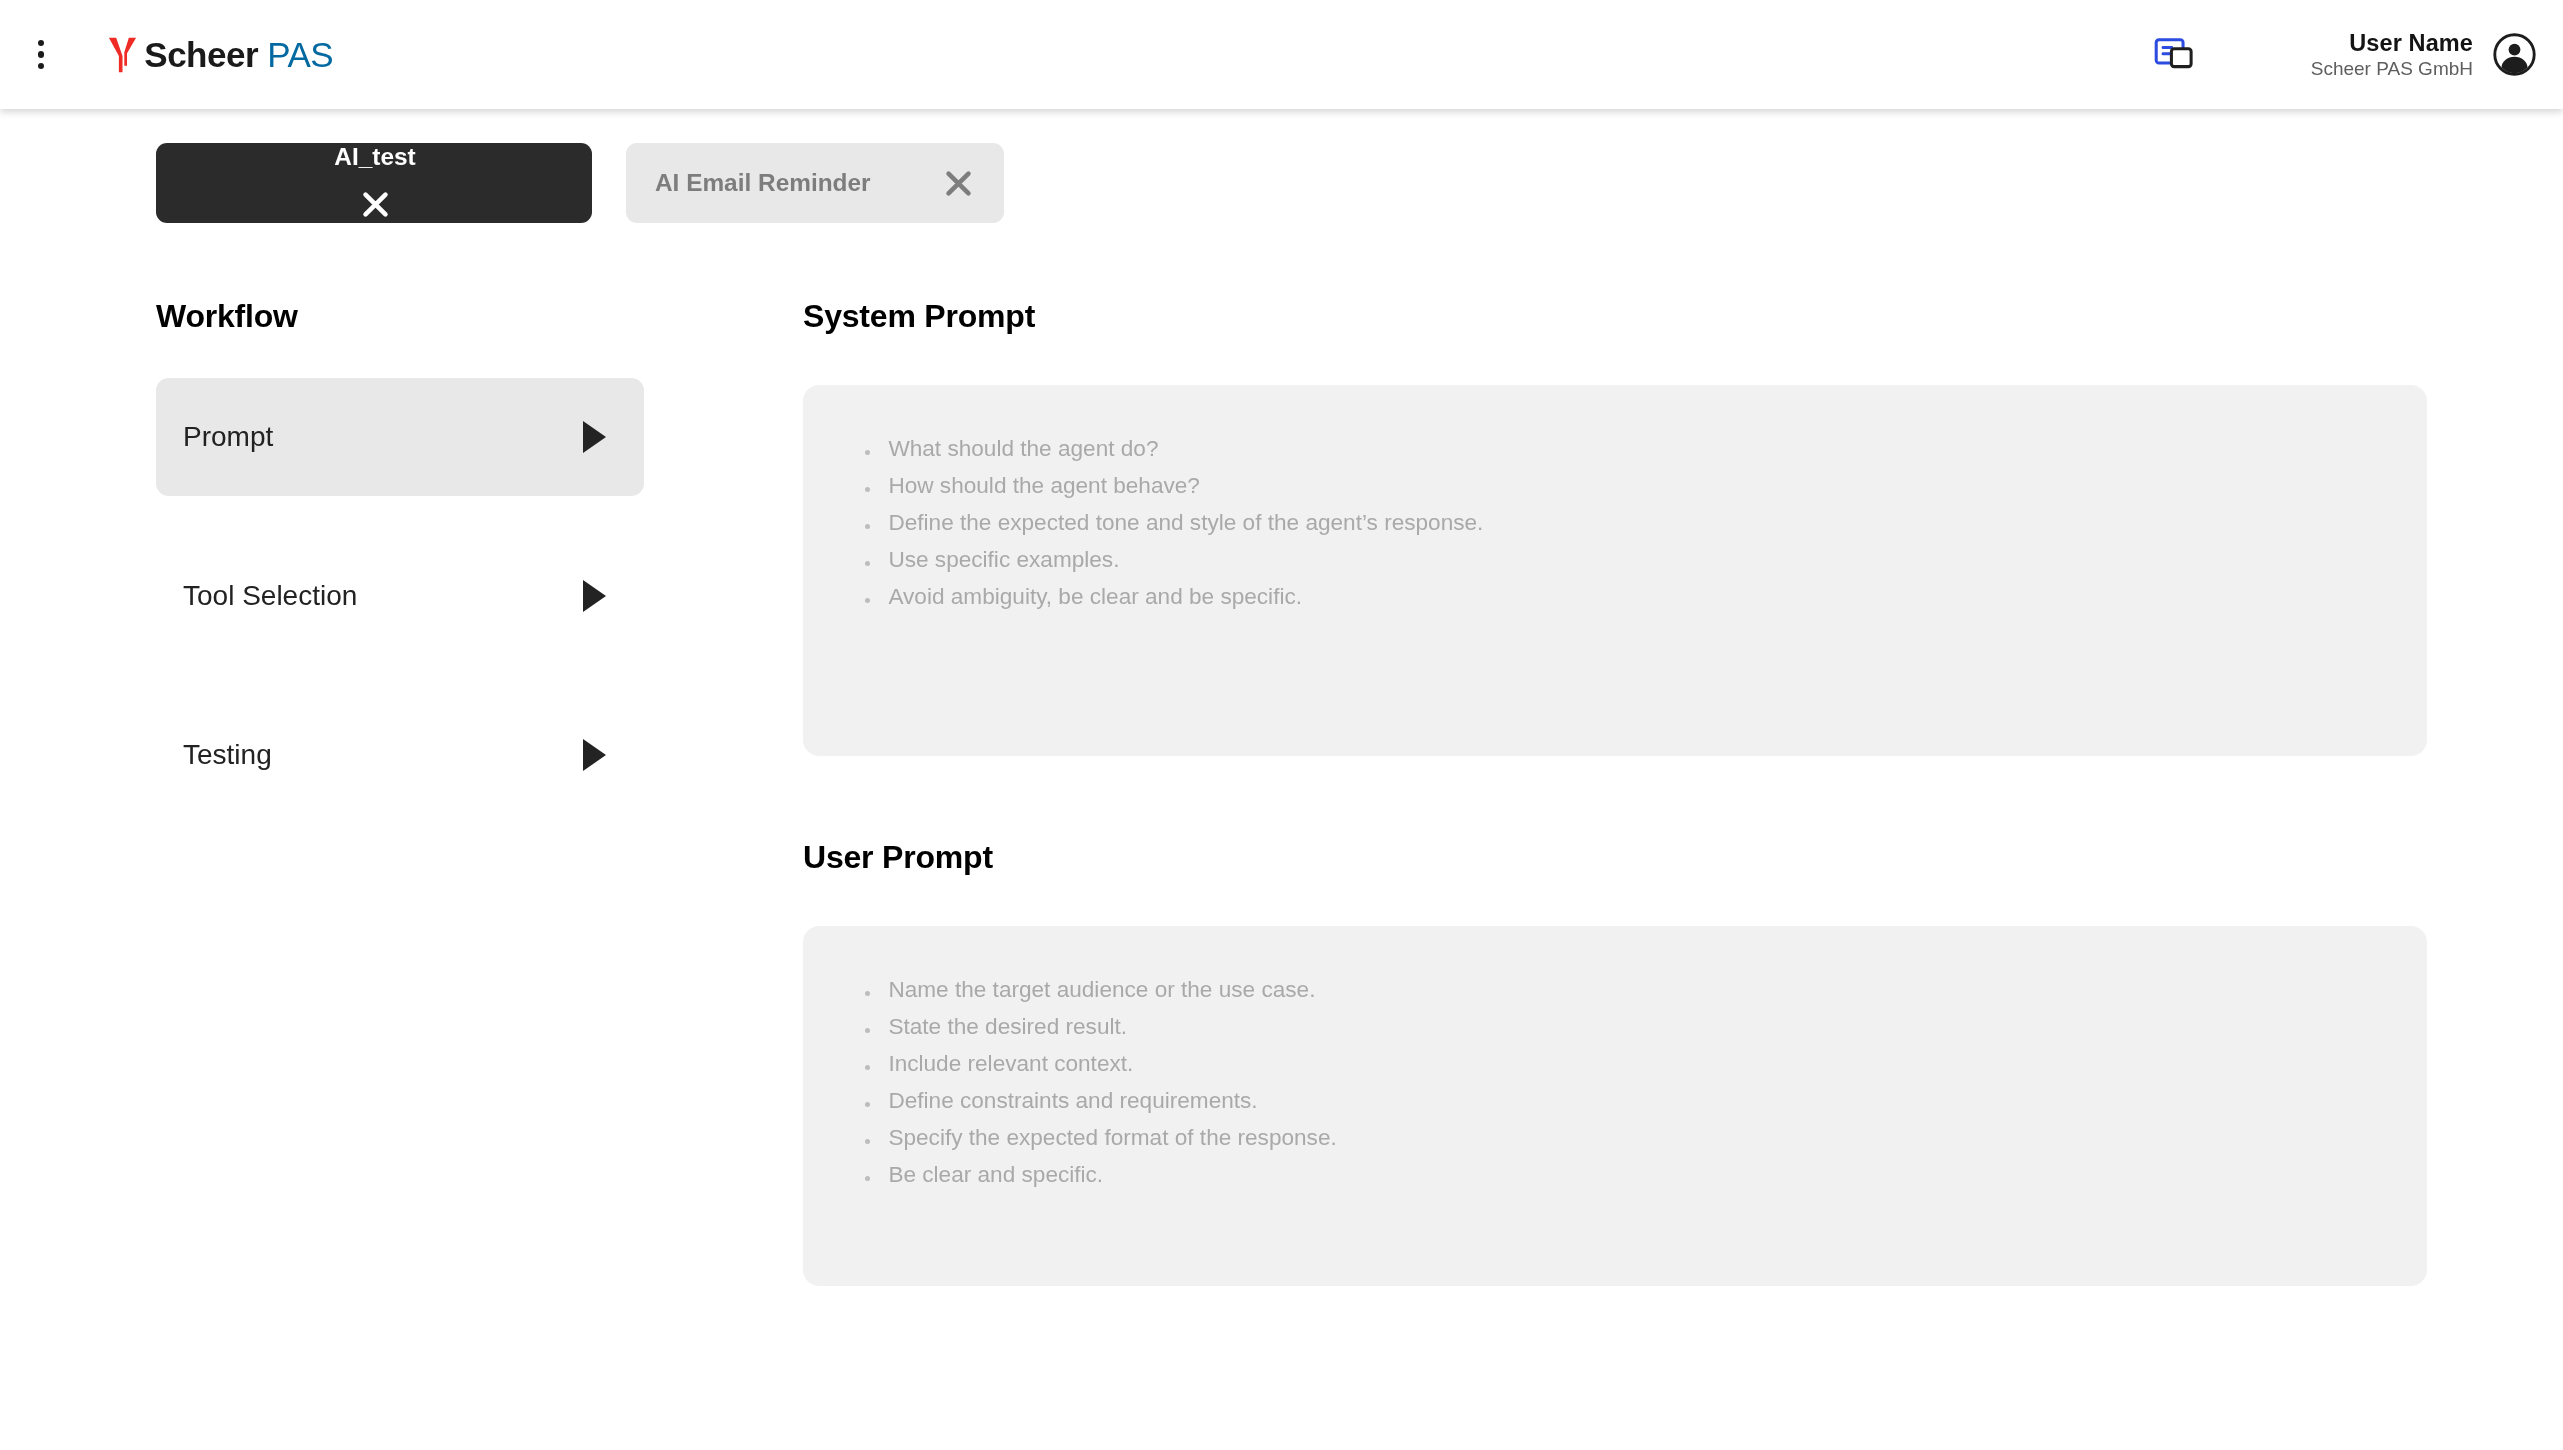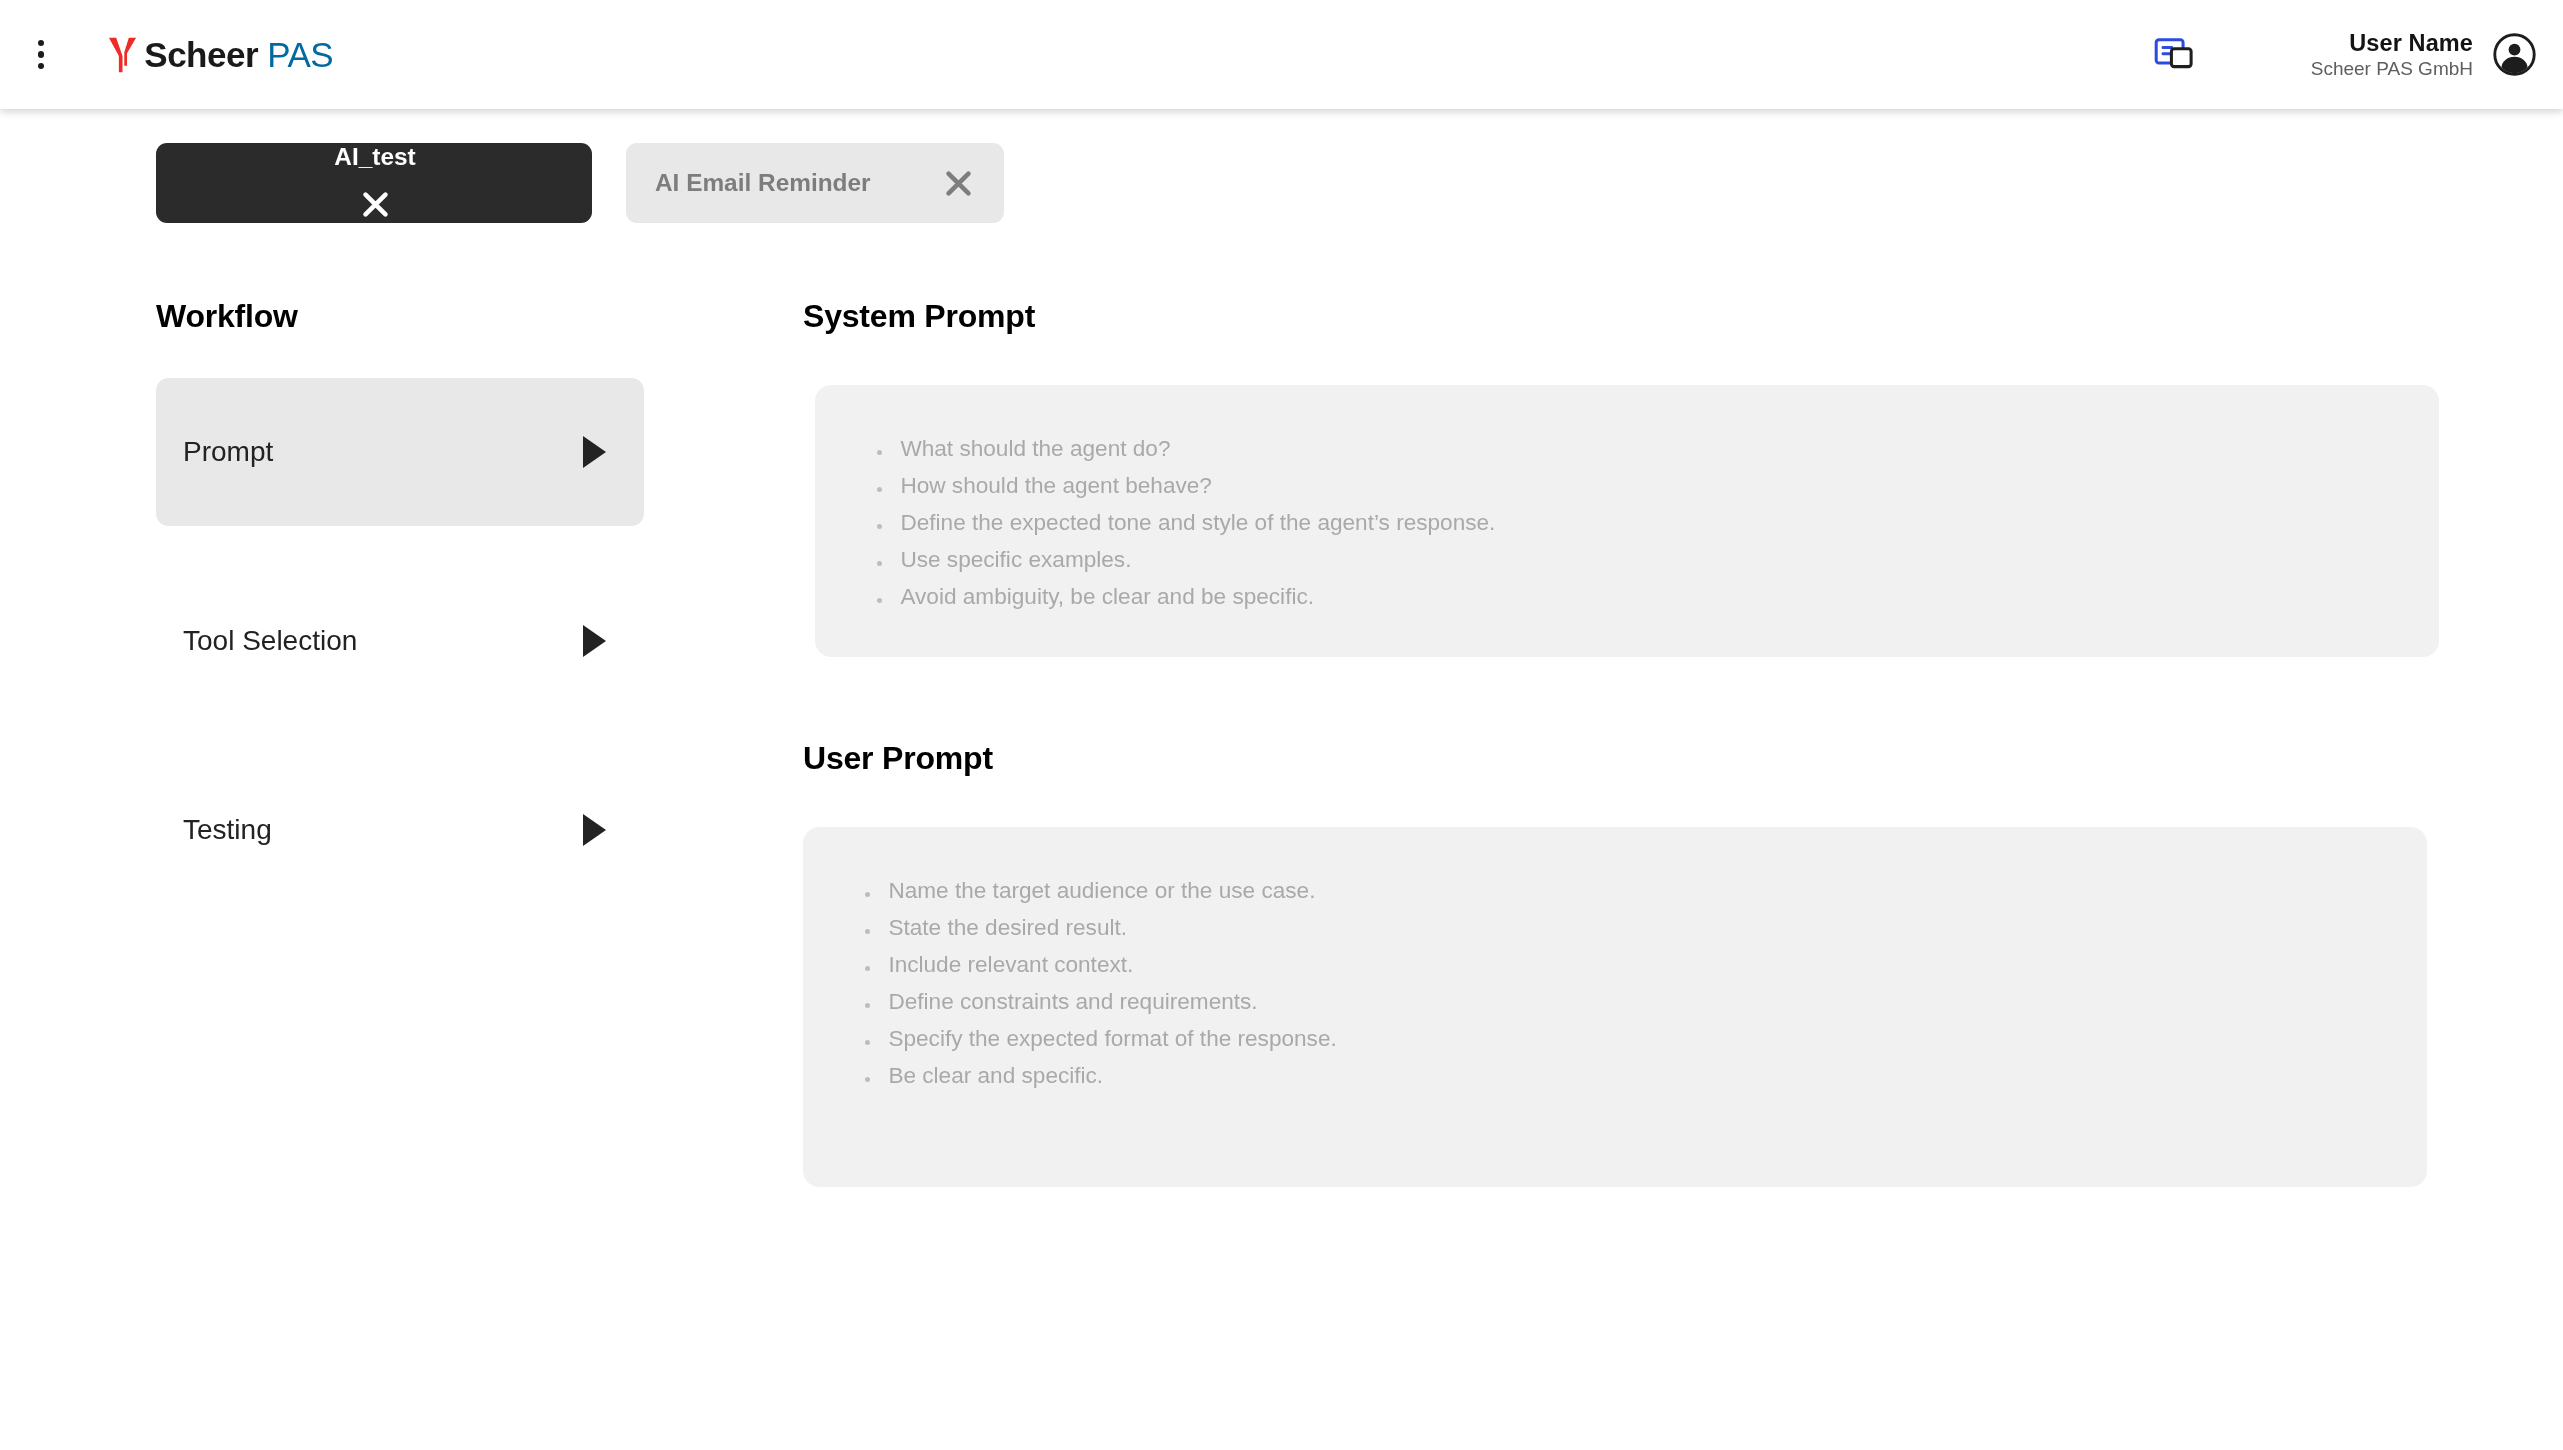--- a/index.html
+++ b/index.html
@@ -167,21 +167,21 @@
     font-weight: 700;
     color: #000000;
     letter-spacing: -0.2px;
   }
   .wf-list {
     margin-top: 43px;
     display: flex;
     flex-direction: column;
   }
   .wf-item {
-    height: 148px;
+    height: 118px;
     border-radius: 12.7px;
     display: flex;
     align-items: center;
     justify-content: space-between;
     padding: 0 38px 0 27px;
     cursor: pointer;
     user-select: none;
   }
   .wf-item.selected { background: #e8e8e8; }
   .wf-label {
@@ -205,21 +205,21 @@
     top: 0;
     width: 1624px;
   }
   .prompt-box {
     margin-top: 50px;
     background: #f1f1f1;
     border-radius: 16.3px;
     padding: 52px 0 54px 0;
     width: 1624px;
   }
-  .sys-box { height: 272px; margin-left: 12px; }
+  .sys-box { height: 371px; }
   .usr-box { height: 360px; }
   .bullet-row {
     display: flex;
     align-items: flex-start;
     padding-left: 62px;
     height: 37px;
   }
   .bullet-dot {
     width: 5.4px; height: 5.4px;
     border-radius: 50%;

